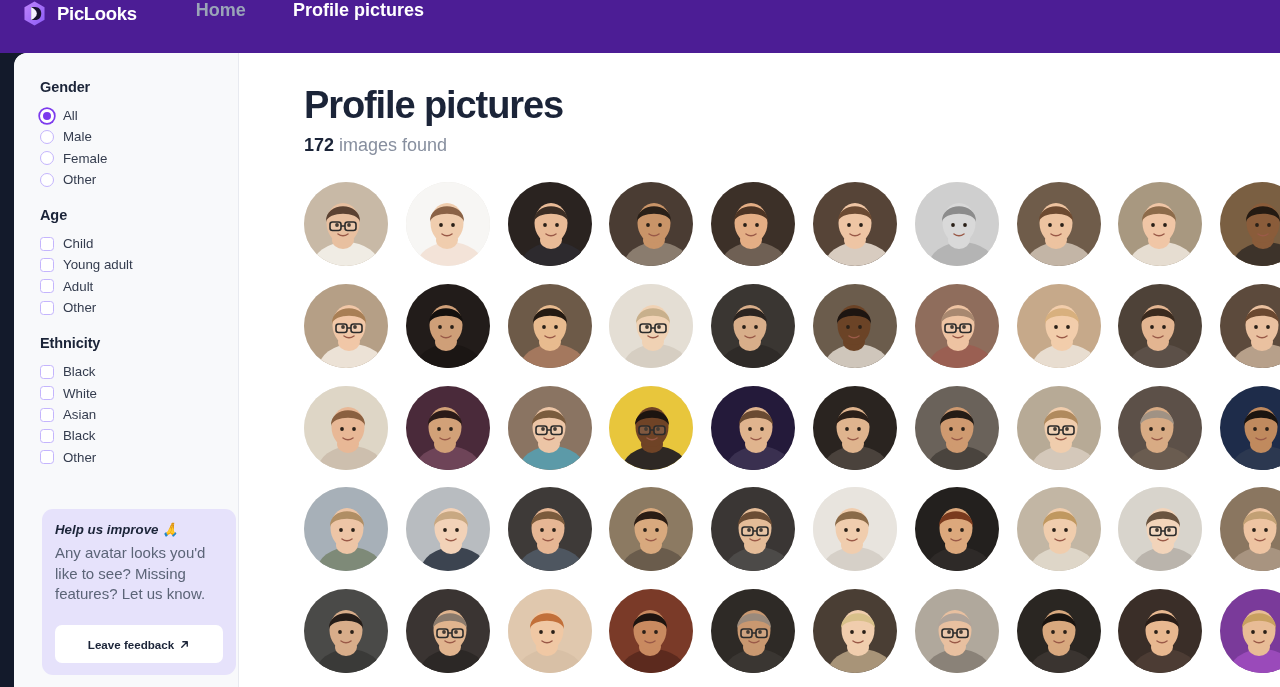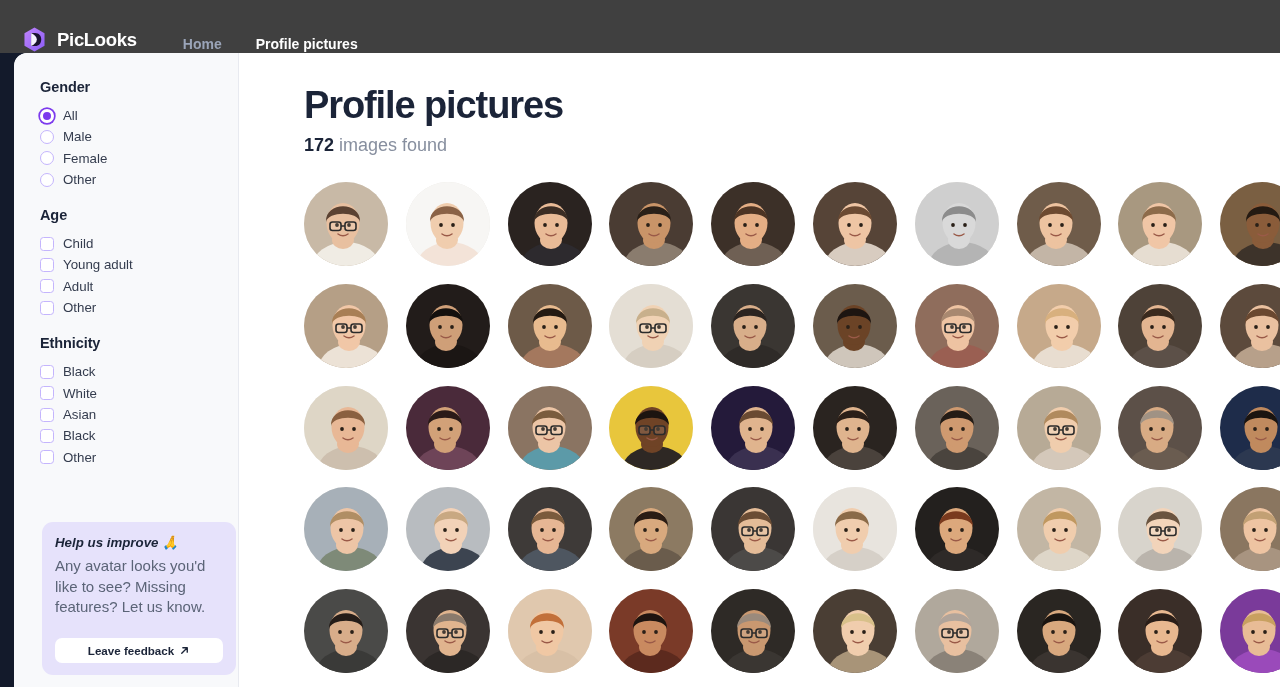--- a/index.html
+++ b/index.html
@@ -24,23 +24,23 @@
     background: #131a2b;
     overflow: hidden;
   }
 
   
   .topnav {
     position: absolute;
     top: 0; left: 0;
     width: 1280px;
     height: 53px;
-    background: #404040;
+    background: #4c1d95;
     display: flex;
-    align-items: flex-end;
+    align-items: flex-start;
     padding-left: 21px;
     z-index: 5;
   }
 
   .brand {
     display: flex;
     align-items: center;
     gap: 9px;
     margin-right: 46px;
   }
@@ -59,26 +59,27 @@
   }
 
   .nav-links {
     display: flex;
     align-items: center;
     gap: 34px;
     padding-bottom: 1px;
   }
 
   .nav-link {
-    font-size: 14px;
+    font-size: 18px;
     font-weight: bold;
     color: #9aa4b8;
     text-decoration: none;
     cursor: pointer;
     white-space: nowrap;
+    margin-left: 13px;
   }
   .nav-link.active { color: #ffffff; }
 
   
   .shell {
     position: absolute;
     top: 53px;
     left: 14px;
     width: 1266px;
     height: 634px;
@@ -175,21 +176,21 @@
     color: #5b6477;
     margin-bottom: 20px;
   }
 
   .fb-btn {
     display: flex;
     align-items: center;
     justify-content: center;
     gap: 5px;
     width: 100%;
-    height: 25px;
+    height: 38px;
     background: #ffffff;
     border: none;
     border-radius: 7px;
     font-family: "Liberation Sans", sans-serif;
     font-size: 11.6px;
     font-weight: bold;
     color: #1b2438;
     cursor: pointer;
   }
 

